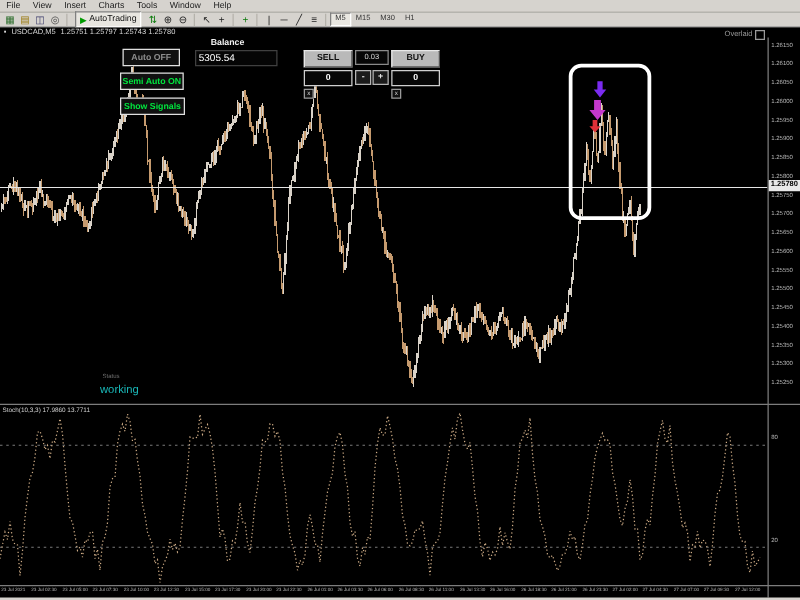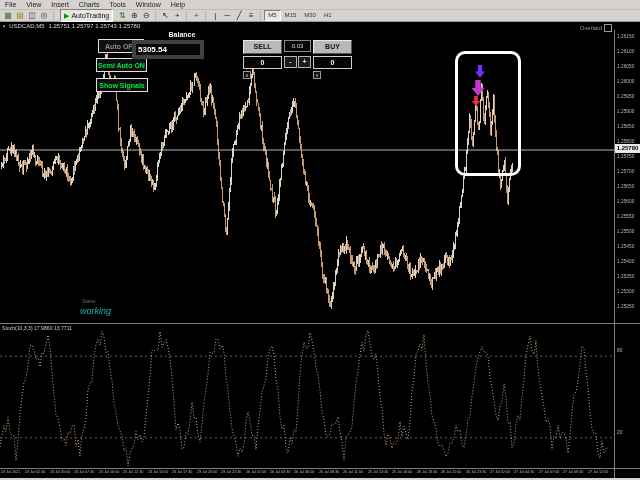--- a/index.html
+++ b/index.html
@@ -34,43 +34,43 @@
              font-size:6px;line-height:9px;font-weight:bold;text-align:center;transform-origin:left top;}
   #overlaid-label{right:28px;top:24px;color:#9a9a9a;font-size:6px;display:flex;align-items:center;gap:2px;}
   #overlaid-label .mini-box{width:6px;height:6px;border:1px solid #9a9a9a;display:inline-block;}
   
   .ea-btn{background:#101010;border:1px solid #e0e0e0;font-weight:bold;font-size:7px;
           display:flex;align-items:center;justify-content:center;cursor:default;}
   #auto-off-btn{left:98px;top:39px;width:44px;height:12px;color:#8d8d8d;}
   #semi-auto-btn{left:96px;top:58px;width:49px;height:12px;color:#00e53e;}
   #show-signals-btn{left:96px;top:78px;width:50px;height:12px;color:#00e53e;}
   #balance-label{left:150px;top:31px;width:64px;color:#f2f2f2;font-size:7px;font-weight:bold;text-align:center;}
-  #balance-box{left:132px;top:40px;width:62px;height:11px;background:#050505;border:4px solid #404040;
-               color:#fff;font-size:8px;font-weight:bold;line-height:11px;padding-left:2px;}
+  #balance-box{left:156px;top:40px;width:62px;height:11px;background:#050505;border:1px solid #404040;
+               color:#fff;font-size:8px;font-weight:normal;line-height:11px;padding-left:2px;}
   .trade-btn{background:#b9b9b9;border:1px solid;border-color:#e8e8e8 #555 #555 #e8e8e8;
              color:#101010;font-weight:bold;font-size:7px;text-align:center;cursor:default;}
   #sell-btn{left:243px;top:40px;width:37px;height:12px;line-height:12px;}
   #buy-btn{left:313px;top:40px;width:37px;height:12px;line-height:12px;}
   #lot-box{left:284px;top:40px;width:25px;height:10px;background:#060606;border:1px solid #8a8a8a;
            color:#d8d8d8;font-size:6px;line-height:10px;text-align:center;}
   .count-box{background:#060606;border:1px solid #cfcfcf;color:#fff;font-weight:bold;
              font-size:7px;text-align:center;line-height:11px;}
   #sell-count{left:243px;top:56px;width:37px;height:11px;}
   #buy-count{left:313px;top:56px;width:37px;height:11px;}
   .step-btn{background:#1b1b1b;border:1px solid #b5b5b5;color:#e8e8e8;font-size:7px;font-weight:bold;
             width:11px;height:10px;line-height:10px;text-align:center;cursor:default;}
   #lot-minus{left:284px;top:56px;}
   #lot-plus{left:298px;top:56px;}
   .x-box{width:6px;height:6px;border:1px solid #9a9a9a;color:#cfcfcf;font-size:5px;line-height:6px;
          text-align:center;background:#111;cursor:default;}
   #sell-x{left:243px;top:71px;}
   #buy-x{left:313px;top:71px;}
   
   #status-label{left:82px;top:299px;color:#6f6f6f;font-size:6px;transform:scale(0.8);transform-origin:left top;}
-  #working-label{left:80px;top:306px;color:#19b7b7;font-size:9px;font-style:italic;}
+  #working-label{left:80px;top:306px;color:#19b7b7;font-size:9px;}
   #signal-box{left:455px;top:51px;width:60px;height:119px;border:3px solid #fff;border-radius:10px;background:transparent;}
   #indicator-label{left:2px;top:326px;color:#d0d0d0;font-size:6px;transform:scale(0.85);transform-origin:left top;white-space:nowrap;}
   svg{display:block;}
 </style>
 </head>
 <body>
 
 <div id="menu-bar" class="abs">
     <span class="menu-item">File</span>
     <span class="menu-item">View</span>

